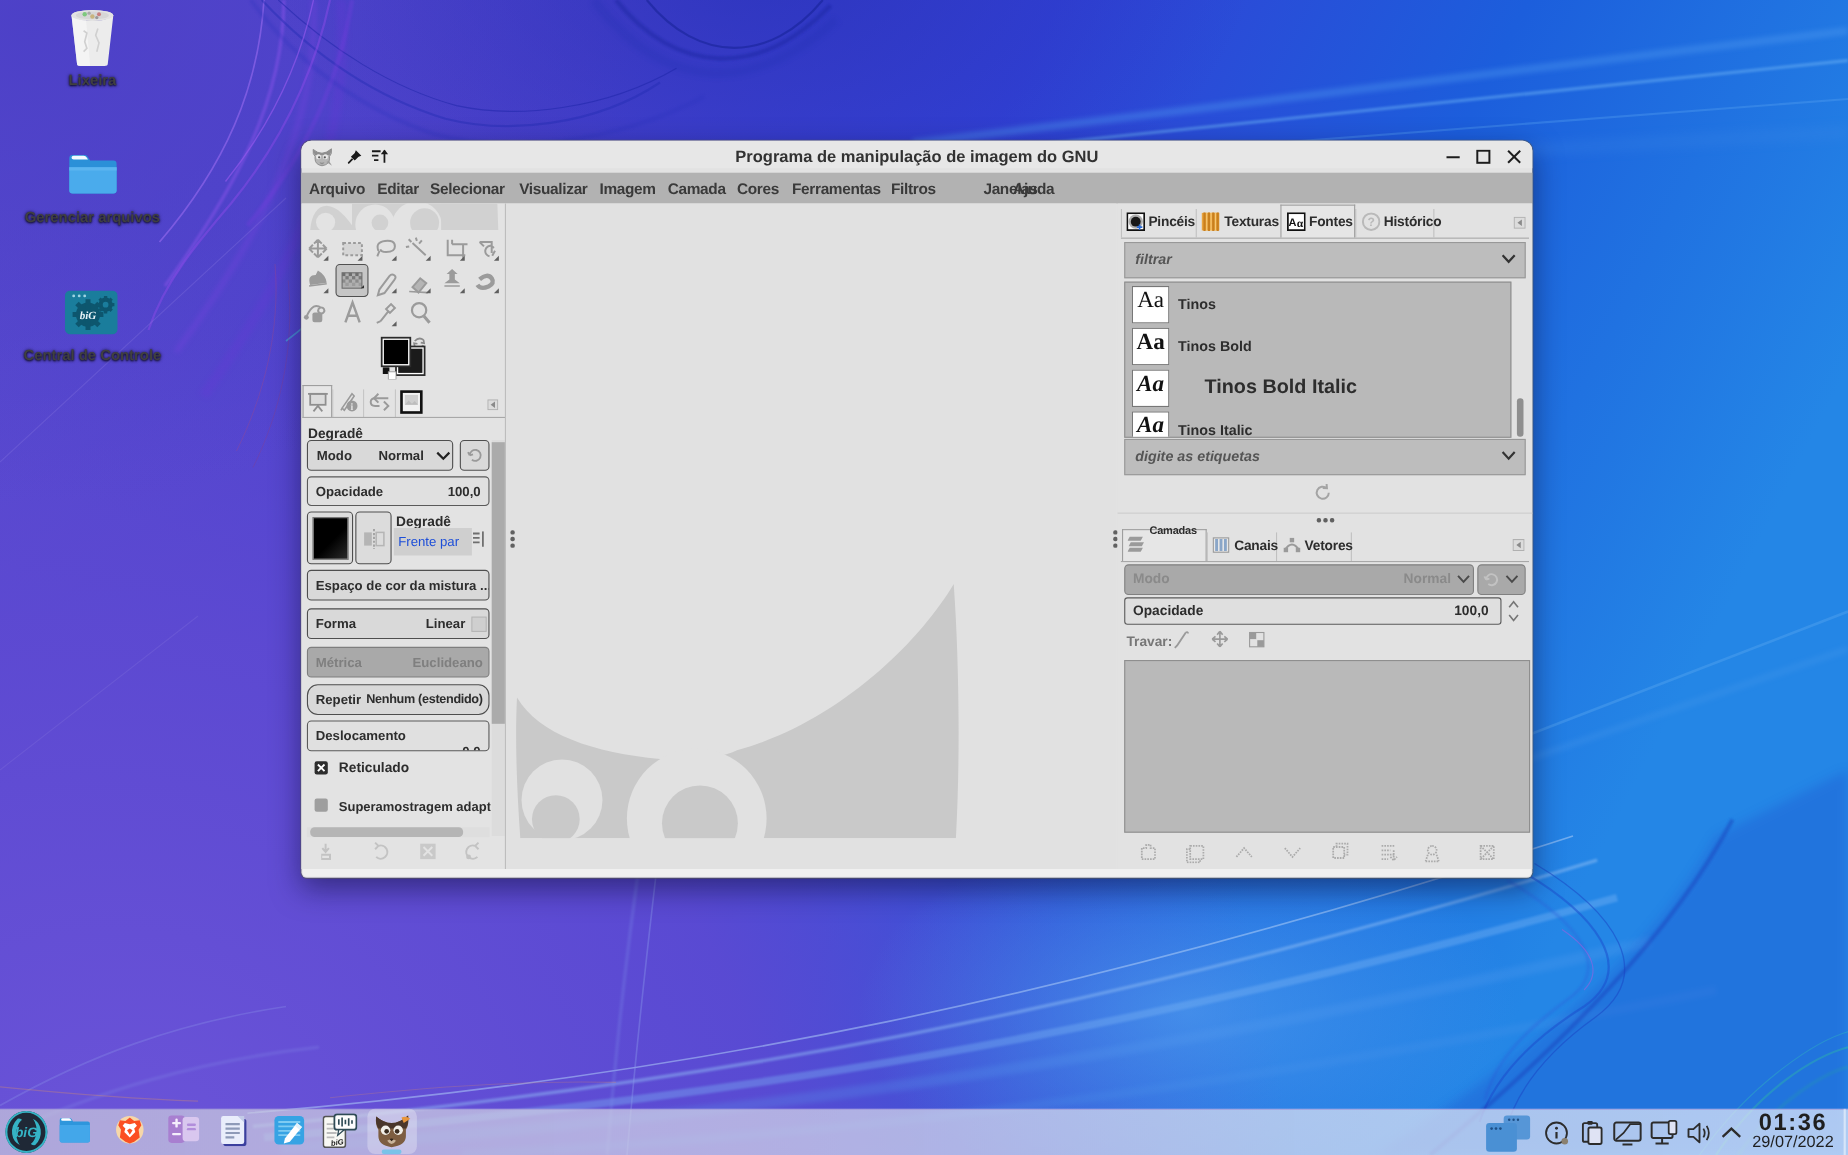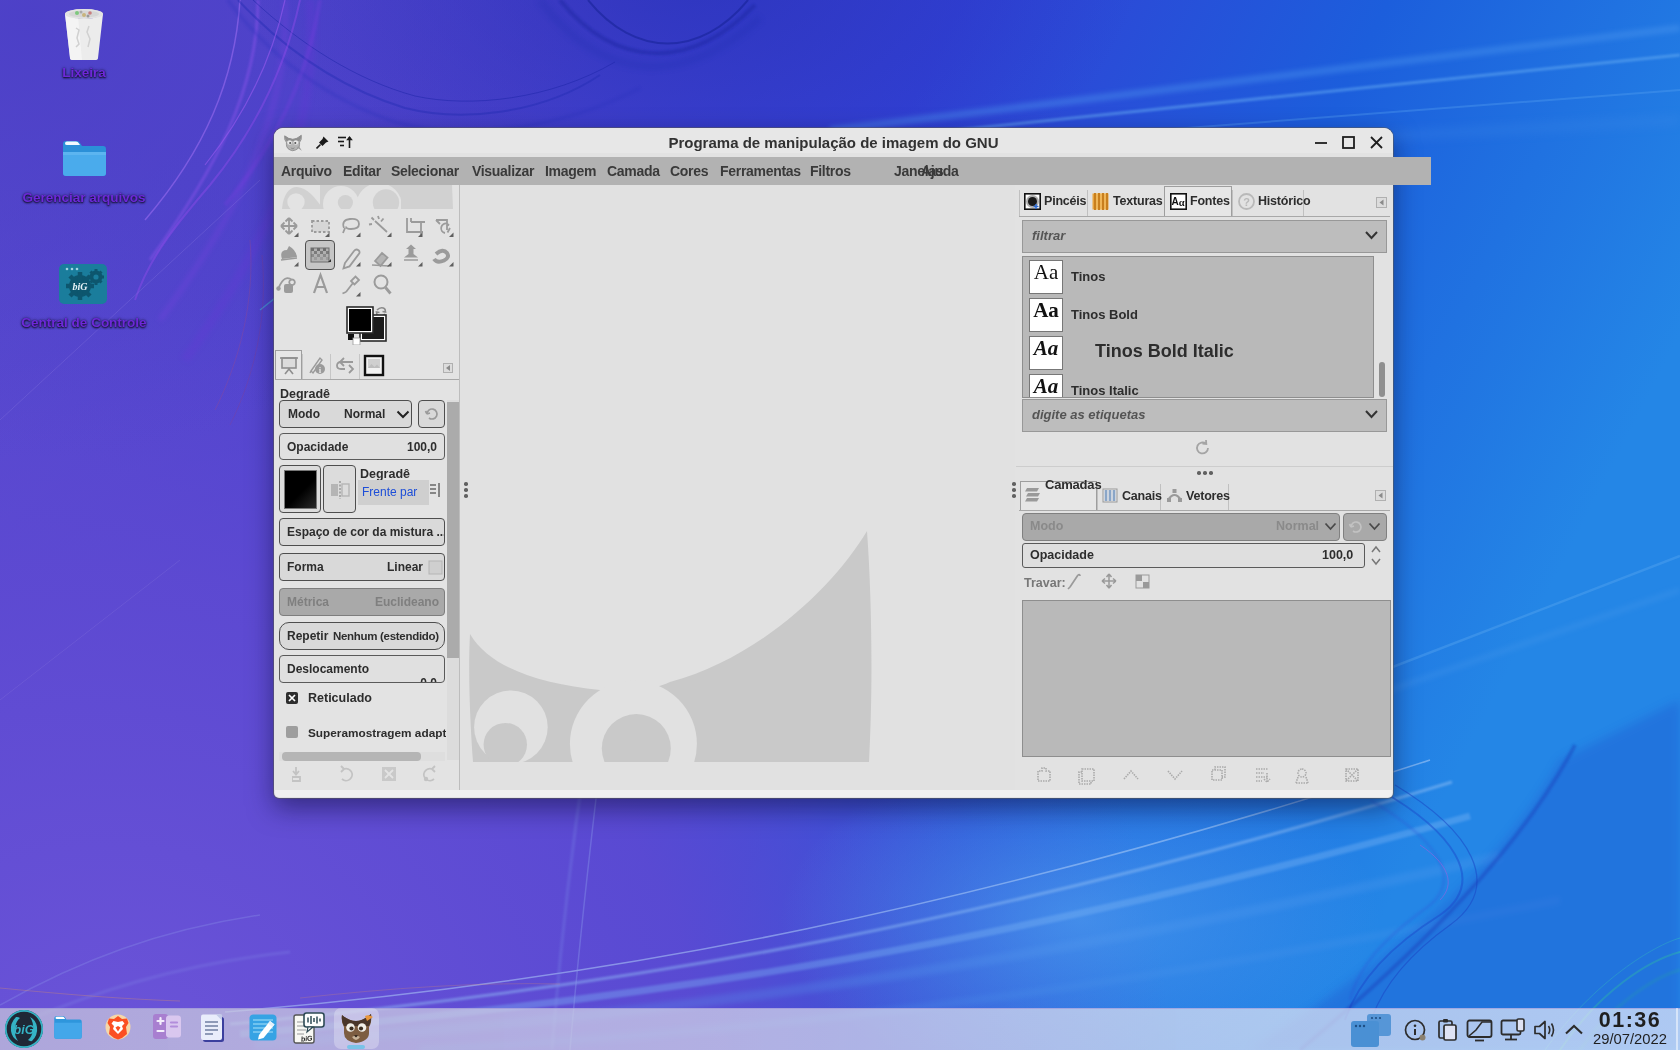--- a/index.html
+++ b/index.html
@@ -1,21 +1,21 @@
 <!DOCTYPE html>
 <html><head>
 <meta charset="utf-8">
 <style>
 html,body{margin:0;padding:0;width:1680px;height:1050px;overflow:hidden;font-family:"Liberation Sans",sans-serif;}
 .ab{position:absolute;}
 #desk{position:relative;width:1680px;height:1050px;overflow:hidden;}
-.dlabel{position:absolute;color:#6d28d9;font-size:13.5px;font-weight:700;text-align:center;text-shadow:0 1px 2px rgba(0,0,0,.85),0 0 3px rgba(0,0,0,.6);white-space:nowrap;}
+.dlabel{position:absolute;color:#404040;font-size:13.5px;font-weight:700;text-align:center;text-shadow:0 1px 2px rgba(0,0,0,.85),0 0 3px rgba(0,0,0,.6);white-space:nowrap;}
 #win{position:absolute;left:274px;top:128px;width:1119px;height:670px;background:#e2e2e2;border-radius:9px 9px 5px 5px;box-shadow:0 0 0 1px rgba(90,90,90,.55),0 10px 26px rgba(10,10,50,.5);}
 .tbar{position:absolute;left:0;top:0;width:1119px;height:25px;background:#e7e7e7;border-radius:9px 9px 0 0;}
-.mbar{position:absolute;left:0;top:29px;width:1119px;height:28px;background:#b2b2b2;padding-left:38px;}
+.mbar{position:absolute;left:0;top:29px;width:1119px;height:28px;background:#b2b2b2;}
 .mi{position:absolute;top:6px;font-size:14px;font-weight:700;color:#3a3a3a;letter-spacing:-0.3px;}
 .btn{position:absolute;background:#d9d9d9;border:1px solid #4e4e4e;border-radius:4px;box-sizing:border-box;font-size:12px;font-weight:700;color:#2d2d2d;overflow:hidden;white-space:nowrap;}
 .rowlbl{font-size:12.5px;font-weight:700;color:#2d2d2d;white-space:nowrap;}
 </style>
 </head>
 <body>
 <div id="desk">
 
 <svg class="ab" style="left:0;top:0" width="1680" height="1050" viewBox="0 0 1680 1050">
 <defs>
@@ -521,21 +521,21 @@
 <div class="ab" style="left:81px;top:299px;width:1px;height:26px;background:#c0c0c0;"></div>
 <div class="ab" style="left:144px;top:299px;width:1px;height:26px;background:#c0c0c0;"></div>
 <div class="ab" style="left:212px;top:299px;width:1px;height:26px;background:#c0c0c0;"></div>
 <svg class="ab" style="left:9px;top:302px" width="17" height="16" viewBox="0 0 17 16">
 <g fill="#9a9a9a">
             <path d="M2,1 L14,1 L12,4.5 L0,4.5 Z"></path>
             <path d="M3,6 L15,6 L13,9.5 L1,9.5 Z"></path>
             <path d="M2,11 L14,11 L12,14.5 L0,14.5 Z"></path>
           </g>
 </svg>
-<span class="ab" style="left:29px;top:292px;font-size:13px;letter-spacing:-0.2px;">Camadas</span>
+<span class="ab" style="left:29px;top:292px;font-size:10px;letter-spacing:-0.2px;">Camadas</span>
 <svg class="ab" style="left:86px;top:303px" width="16" height="15" viewBox="0 0 16 15">
 <rect x="1" y="1" width="14" height="13" fill="#e8e8e8" stroke="#999"></rect>
 <g stroke="#8aa6c8" stroke-width="2.6">
             <line x1="4" y1="2" x2="4" y2="13"></line>
             <line x1="8" y1="2" x2="8" y2="13"></line>
             <line x1="12" y1="2" x2="12" y2="13"></line>
           </g>
 </svg>
 <span class="ab" style="left:106px;top:304px;font-size:12.5px;letter-spacing:-0.2px;">Canais</span>
 <svg class="ab" style="left:150px;top:303px" width="17" height="15" viewBox="0 0 17 15">

